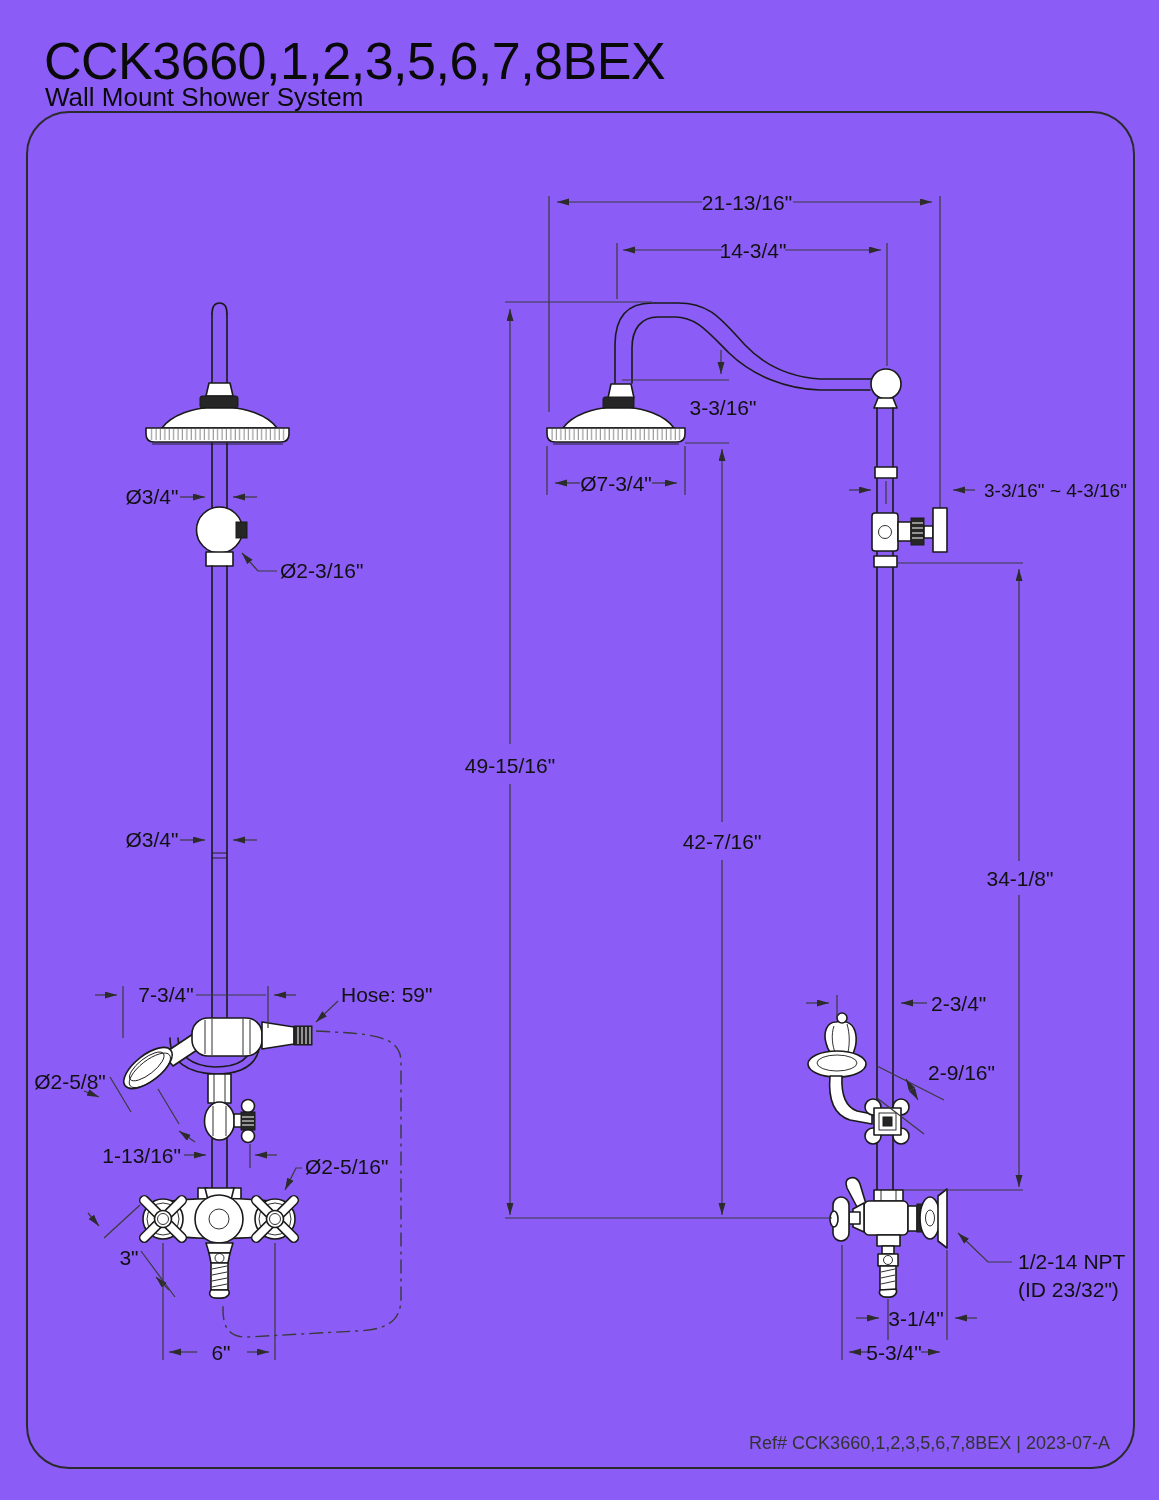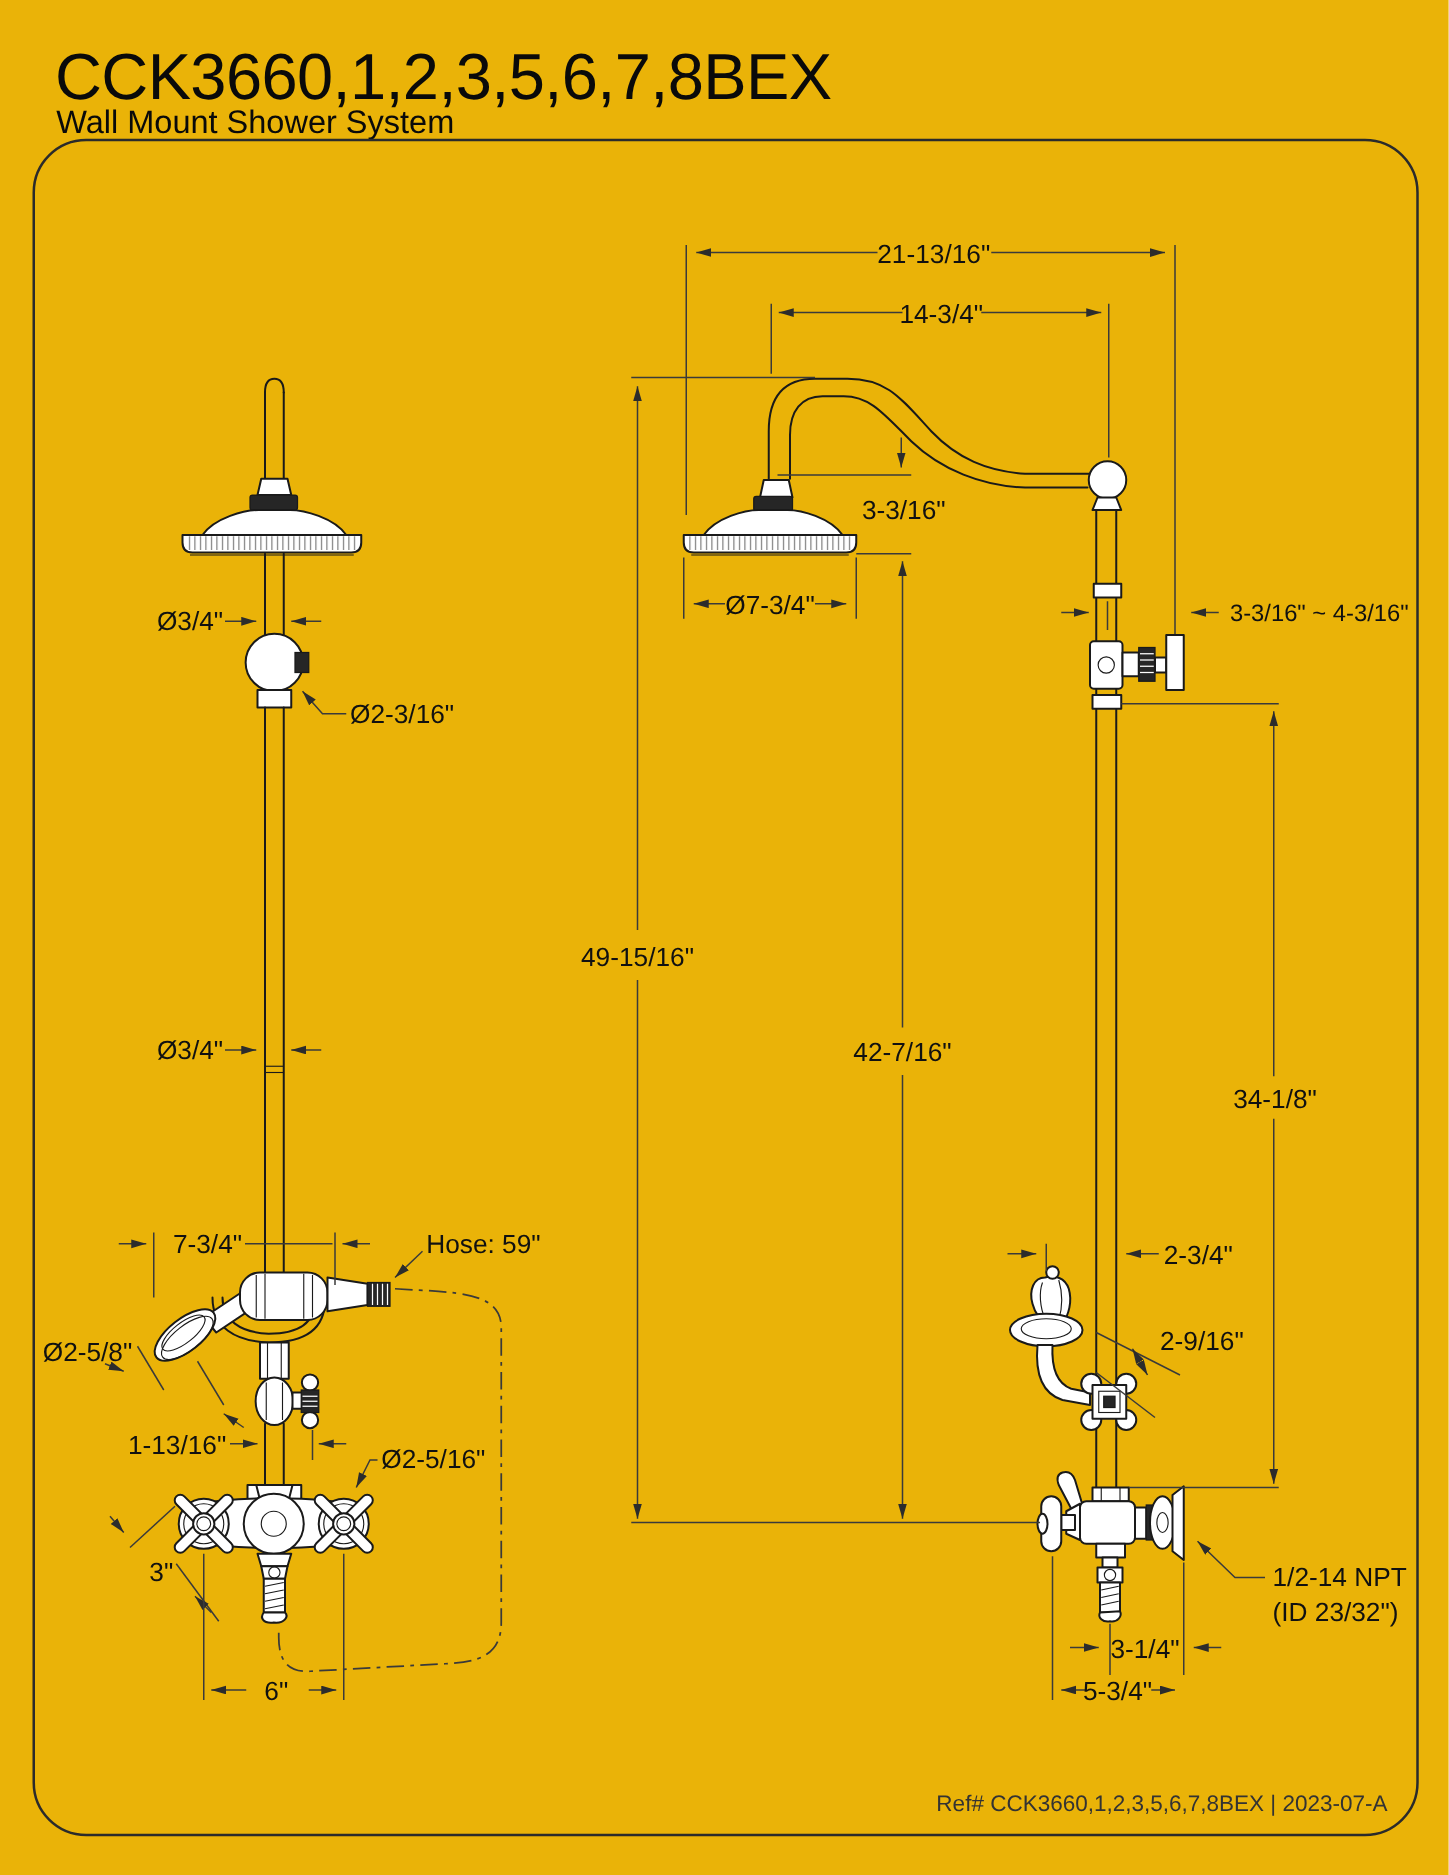--- a/index.html
+++ b/index.html
@@ -1,16 +1,16 @@
 <!DOCTYPE html>
 <html><head>
 <meta charset="utf-8">
 <style>
   html,body{margin:0;padding:0;background:#fff;}
-  .stage{position:relative;width:1159px;height:1500px;background:#eab308;
+  .stage{position:relative;width:1159px;height:1500px;background:#8b5cf6;
          font-family:"Liberation Sans", sans-serif;}
   svg{display:block;}
   .t{fill:#111;font-family:"Liberation Sans",sans-serif;font-size:21px;}
   .t-sm{font-size:19px;}
   .title{font-size:52px;letter-spacing:-0.5px;fill:#0a0a0a;}
   .subtitle{font-size:26px;fill:#0a0a0a;}
   .ref{font-size:18px;fill:#333;}
   .p{stroke:#1a1a1a;stroke-width:1.6;fill:none;stroke-linecap:round;}
   .pw{stroke:#1a1a1a;stroke-width:1.6;fill:#fff;stroke-linejoin:round;}
   .thin{stroke:#1a1a1a;stroke-width:0.9;fill:none;}

